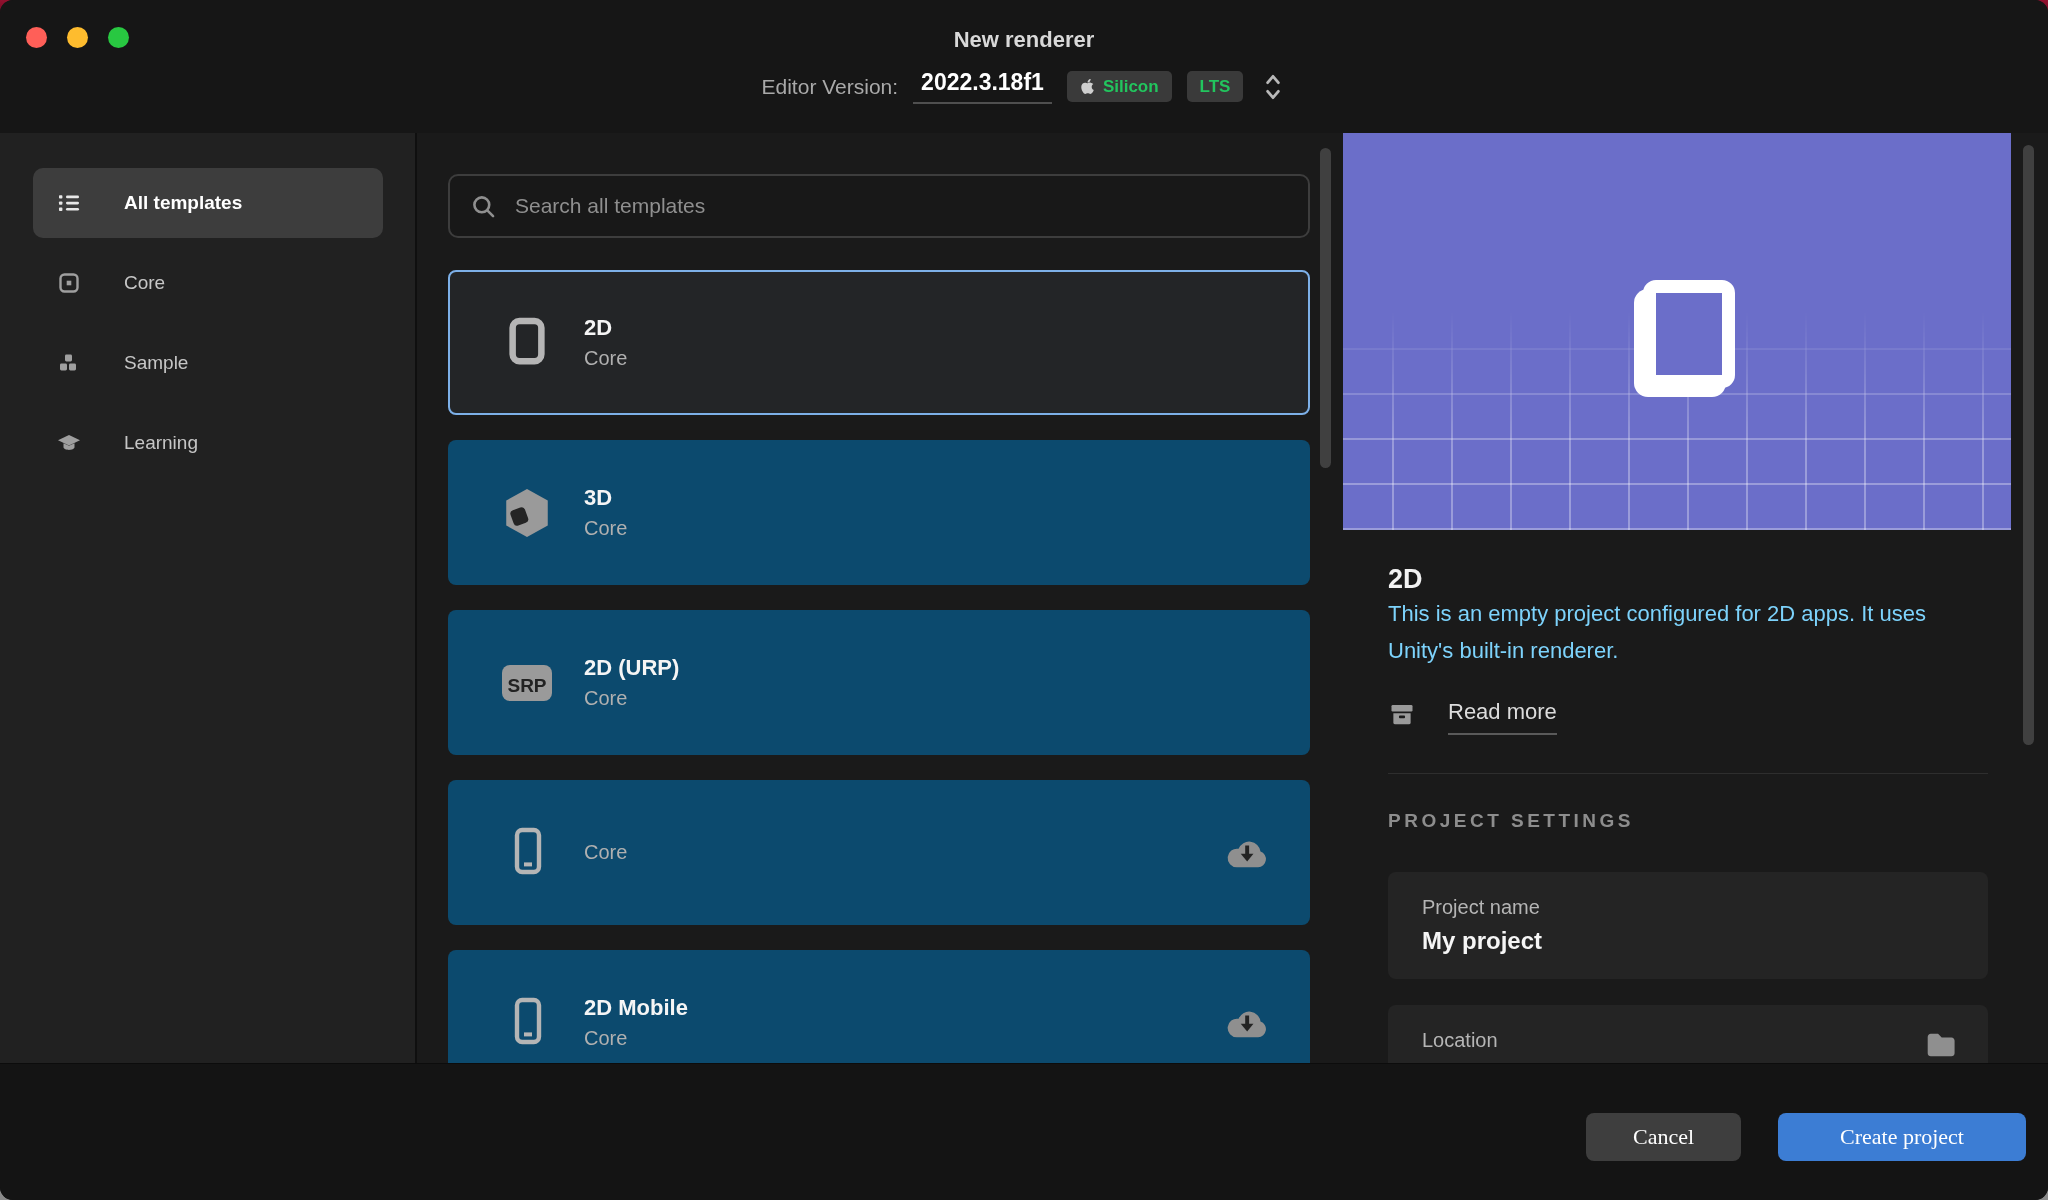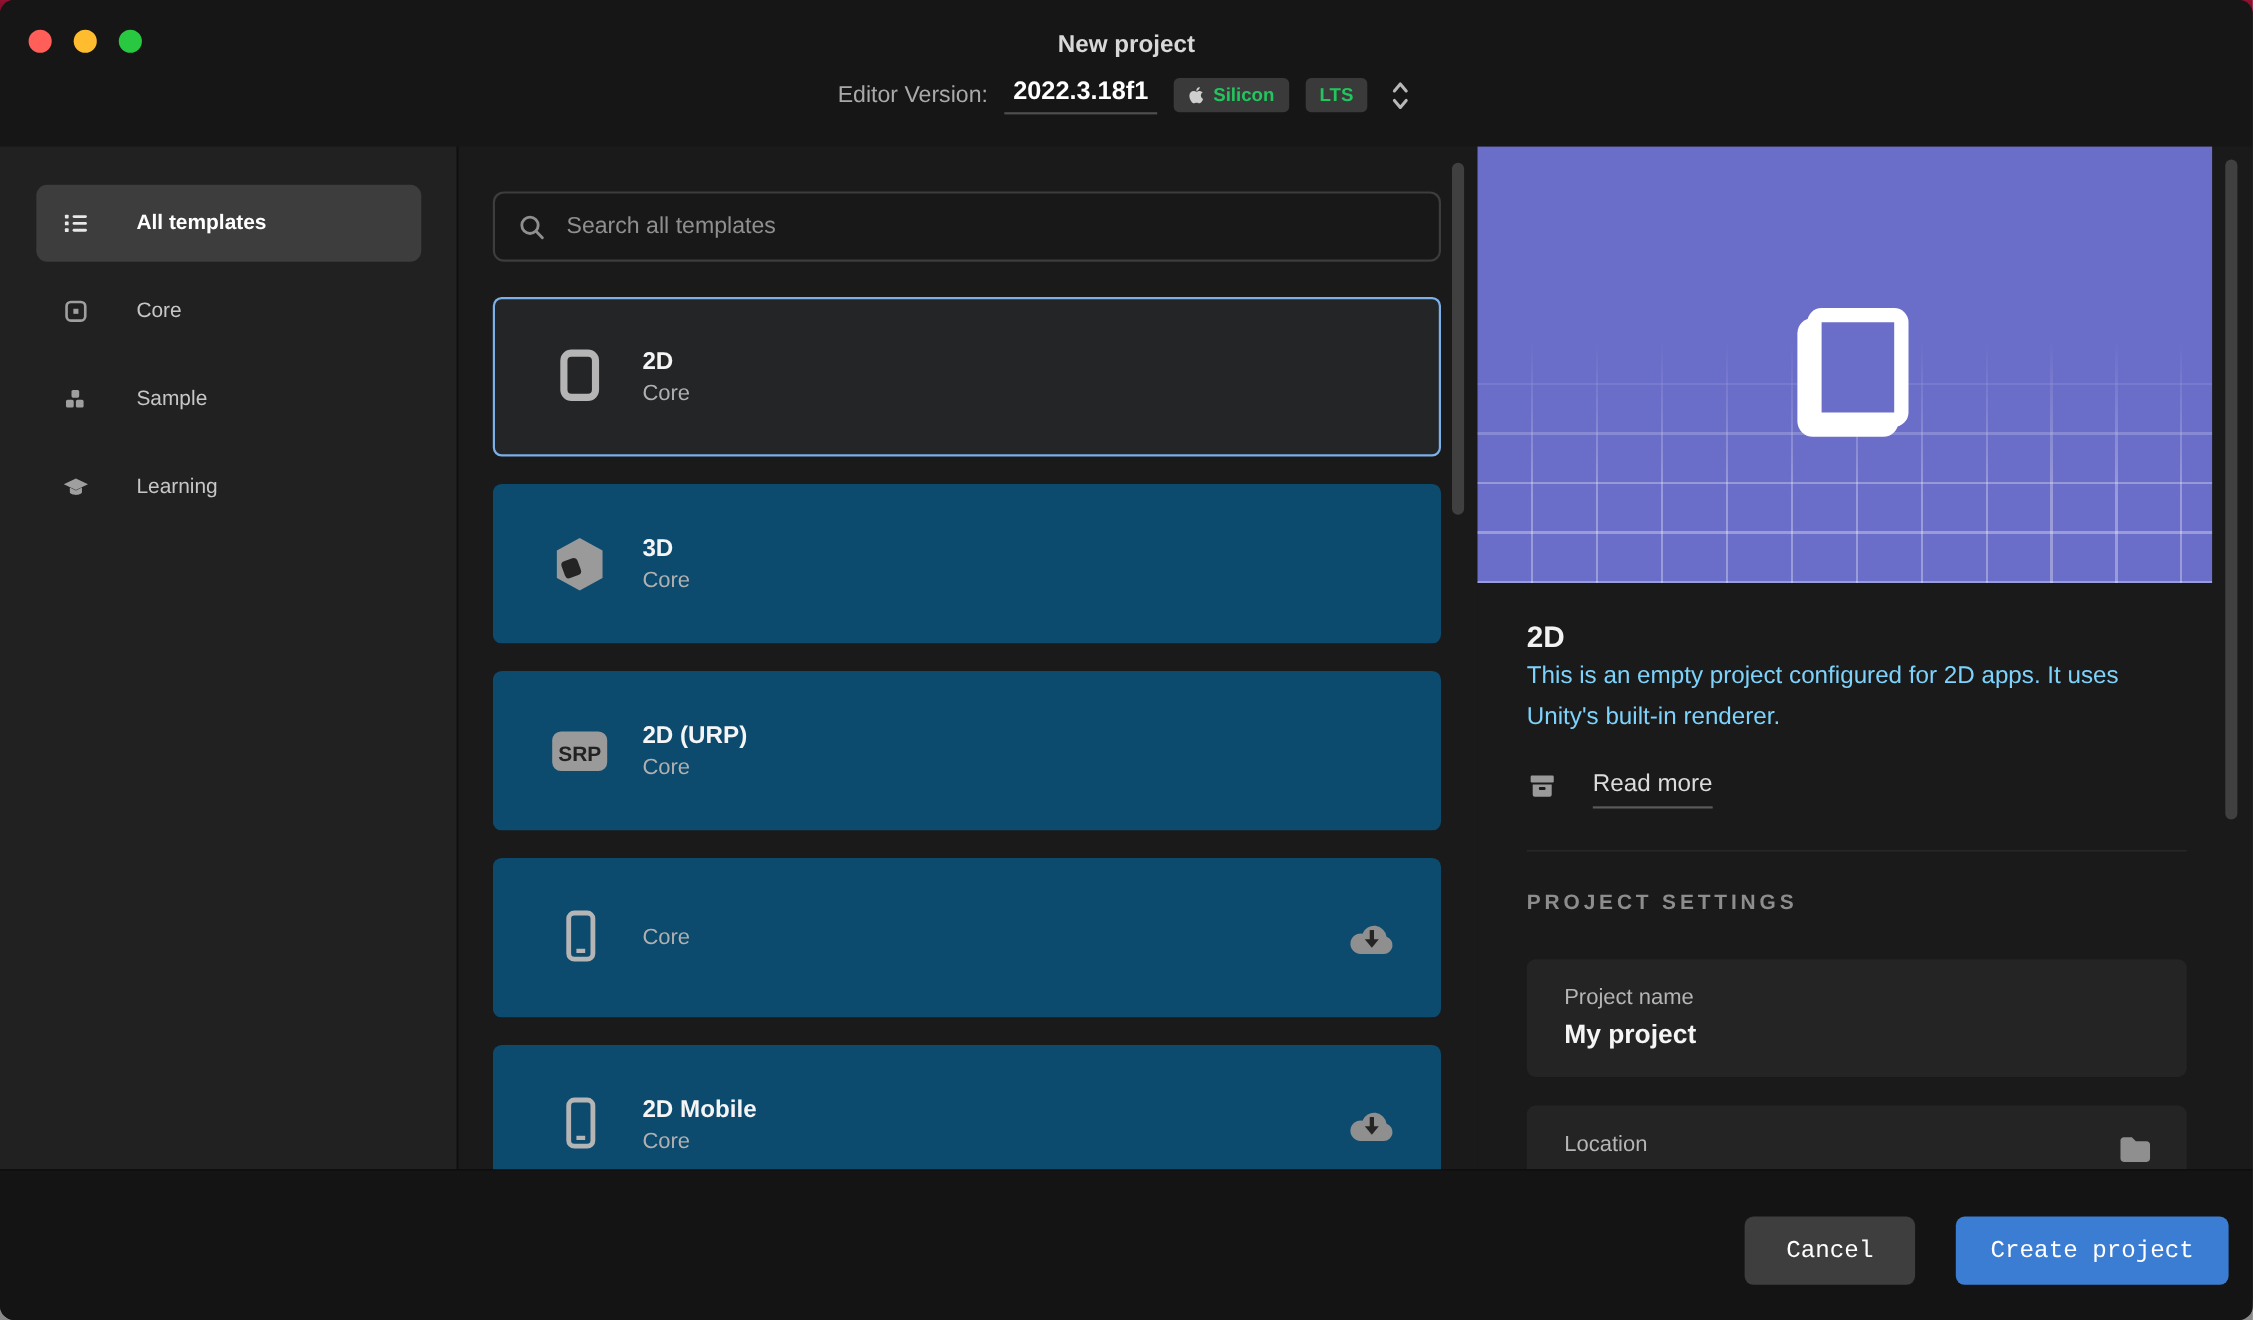--- a/index.html
+++ b/index.html
@@ -115,40 +115,40 @@
   .setting-card.location{margin-top:26px;height:100px;position:relative;}
   .loc-folder{position:absolute;right:30px;top:26px;color:#8f8f8f;cursor:pointer;}
   .details-scroll{right:14px;top:12px;height:600px;}
 
   
   .footer{
     flex:1;background:#141414;border-top:1px solid #0c0c0c;
     display:flex;align-items:center;justify-content:flex-end;gap:37px;padding:10px 22px 0 0;
   }
   .btn{
-    height:62px;border:none;border-radius:8px;color:#ffffff;
-    font-family:Liberation Mono, monospace;
+    height:48px;border:none;border-radius:8px;color:#ffffff;
+    font-family:Liberation Serif, serif;
     font-size:22px;display:flex;align-items:center;justify-content:center;cursor:pointer;
   }
   .btn.cancel{width:155px;background:#3e3e3e;}
   .btn.create{width:248px;background:#3c7dd4;}
 </style>
 </head>
 <body>
 
 <div id="screen">
 <div id="window">
 
   <div class="titlebar">
     <div class="traffic">
       <div class="light red"></div>
       <div class="light yellow"></div>
       <div class="light green"></div>
     </div>
-    <div class="win-title">New project</div>
+    <div class="win-title">New renderer</div>
     <div class="version-row">
       <span class="version-label">Editor Version:</span>
       <span class="version-value">2022.3.18f1</span>
       <span class="badge">
         <svg viewBox="0 0 384 512" width="15" height="17">
               <path fill="#cfcfcf" d="M318.7 268.7c-.2-36.7 16.4-64.4 50-84.8-18.8-26.9-47.2-41.7-84.7-44.6-35.5-2.9-74.3 20.7-88.5 20.7-15 0-49.4-19.7-76.4-19.7C63.3 141.2 4 184.8 4 273.5q0 39.3 14.4 81.2c12.8 36.7 59 126.7 107.2 125.2 25.2-.6 43-17.9 75.8-17.9 31.8 0 48.3 17.9 76.4 17.9 48.6-.7 90.4-82.5 102.6-119.3-65.2-30.7-61.7-90-61.7-91.9zm-56.6-164.2c27.3-32.4 24.8-61.9 24-72.5-24.1 1.4-52 16.4-67.9 34.9-17.5 19.8-27.8 44.3-25.6 71.9 26.1 2 49.9-11.4 69.5-34.3z"></path>
             </svg>
         <span>Silicon</span>
       </span>
       <span class="badge">

